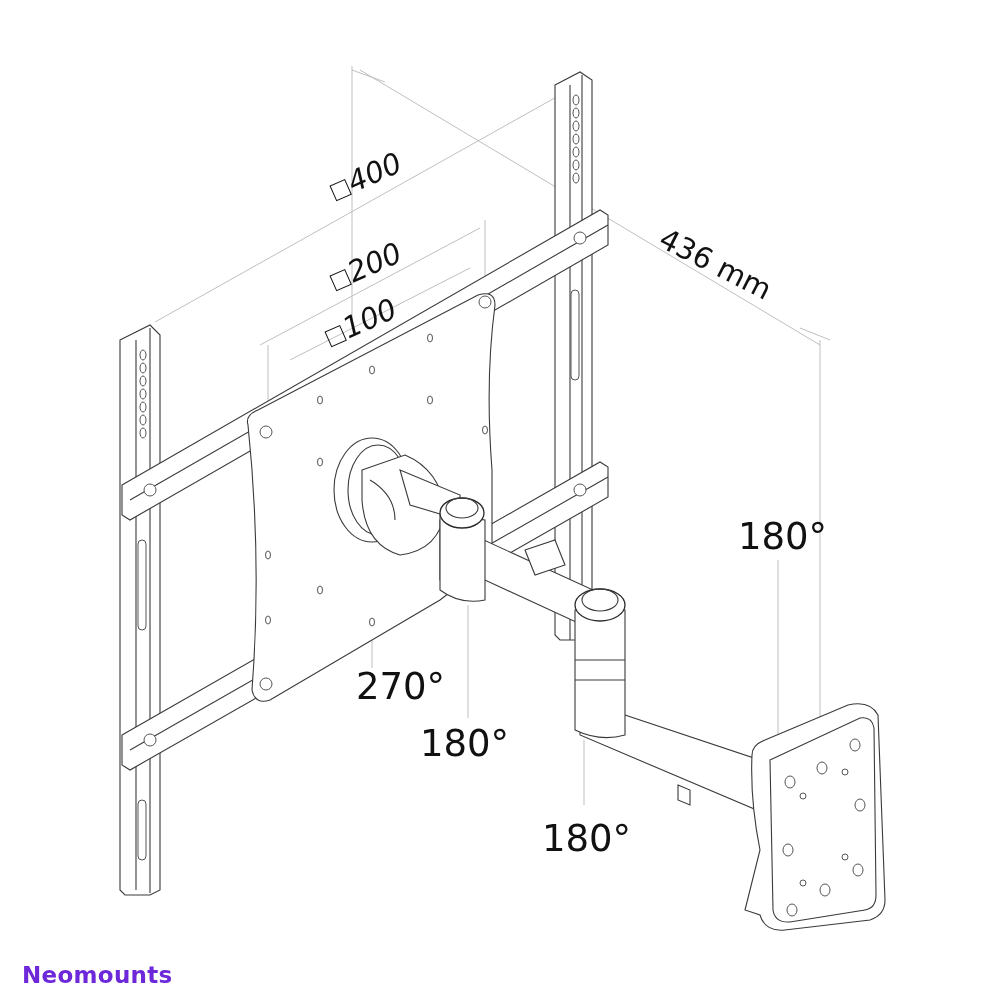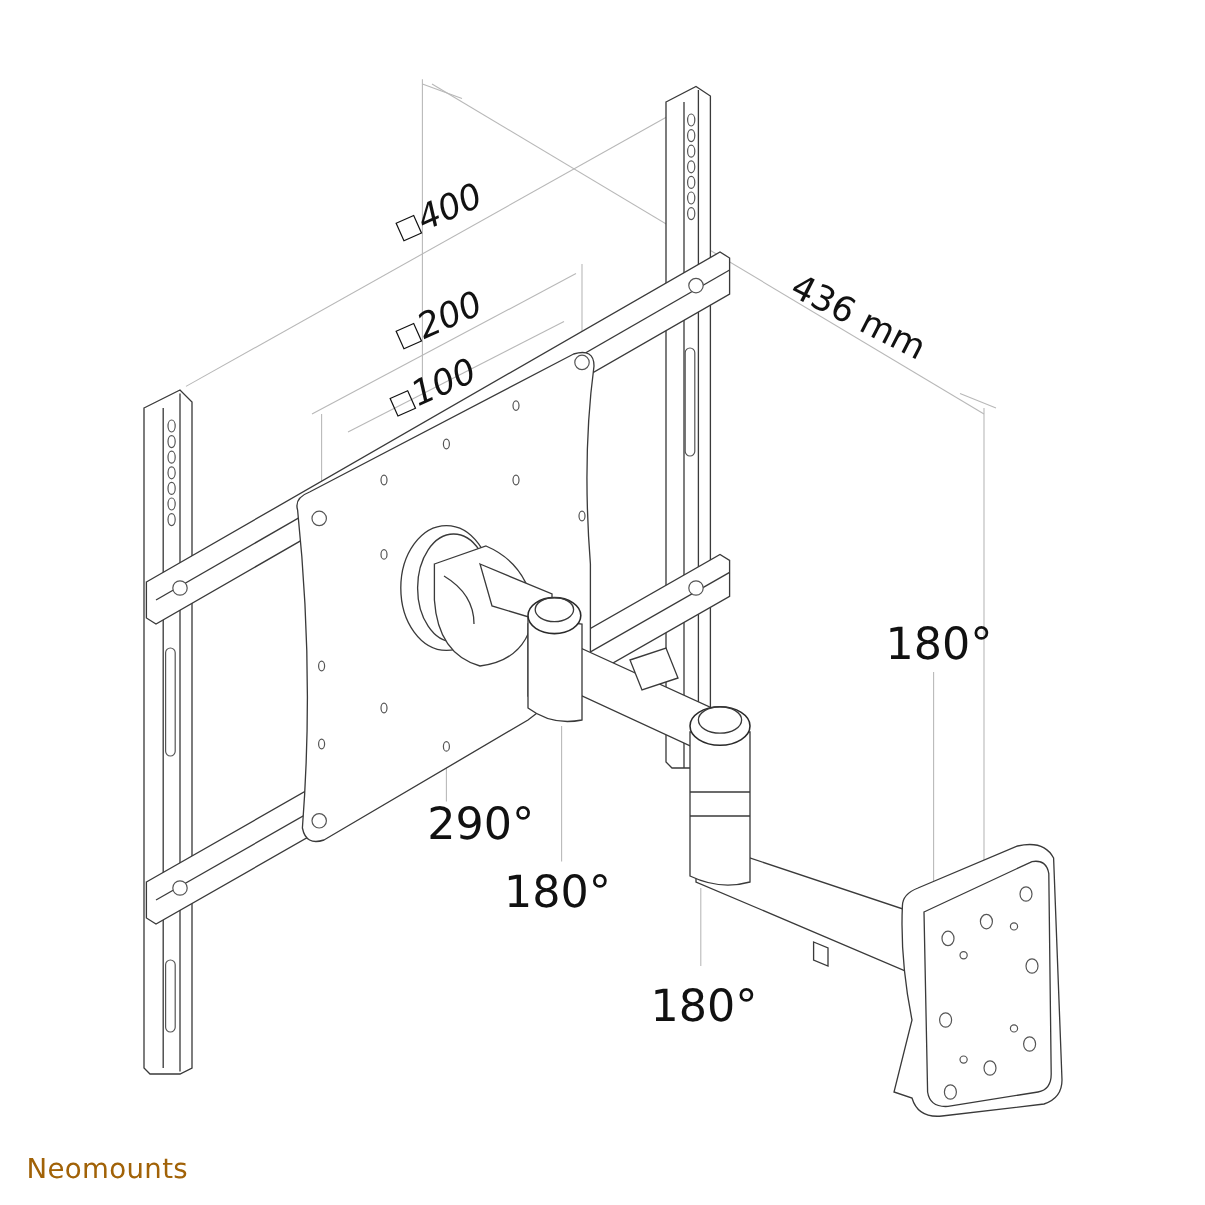--- a/index.html
+++ b/index.html
@@ -8,21 +8,21 @@
   .thin { stroke:#b8b8b8; stroke-width:0.9; fill:none; }
   .ln { stroke:#3a3a3a; stroke-width:1.1; fill:none; }
   .lnw { stroke:#3a3a3a; stroke-width:1.1; fill:#ffffff; }
   .lnb { stroke:#2a2a2a; stroke-width:1.3; fill:#ffffff; }
   .hole { stroke:#555; stroke-width:1; fill:#fff; }
   .label { position:absolute; color:#111; white-space:nowrap; line-height:1; }
   .deg { font-size:37px; }
   .vesa { font-size:29px; transform-origin:left bottom; transform:rotate(-24deg); font-style:italic; }
   .vesa .sq { display:inline-block; width:15px; height:15px; border:1.6px solid #111; margin-right:2px; vertical-align:-1px; }
   .depth { font-size:29px; transform-origin:left top; transform:rotate(27deg); }
-  .brand { position:absolute; left:22px; top:962px; font-size:23px; font-weight:normal; color:#a16207; letter-spacing:0.3px; }
+  .brand { position:absolute; left:22px; top:962px; font-size:23px; font-weight:bold; color:#6d28d9; letter-spacing:0.3px; }
 </style>
 </head>
 <body>
 
 <svg id="drawing" viewBox="0 0 1004 1004" xmlns="http://www.w3.org/2000/svg">
 
   <g>
     <line class="thin" x1="352" y1="66" x2="352" y2="320"></line>
     <line class="thin" x1="352" y1="70" x2="385" y2="82"></line>
     <line class="thin" x1="360" y1="70" x2="820" y2="345"></line>
@@ -155,17 +155,17 @@
 <div class="label vesa" style="left:338px; top:266px;">
   <span class="sq"></span><span>200</span>
 </div>
 <div class="label vesa" style="left:333px; top:322px;">
   <span class="sq"></span><span>100</span>
 </div>
 
 <div class="label depth" style="left:668px; top:224px;">436 mm</div>
 
 <div class="label deg" style="left:738px; top:518px;">180°</div>
-<div class="label deg" style="left:356px; top:668px;">290°</div>
+<div class="label deg" style="left:356px; top:668px;">270°</div>
 <div class="label deg" style="left:420px; top:725px;">180°</div>
 <div class="label deg" style="left:542px; top:820px;">180°</div>
 
 <div class="brand">Neomounts</div>
 
 </body></html>

